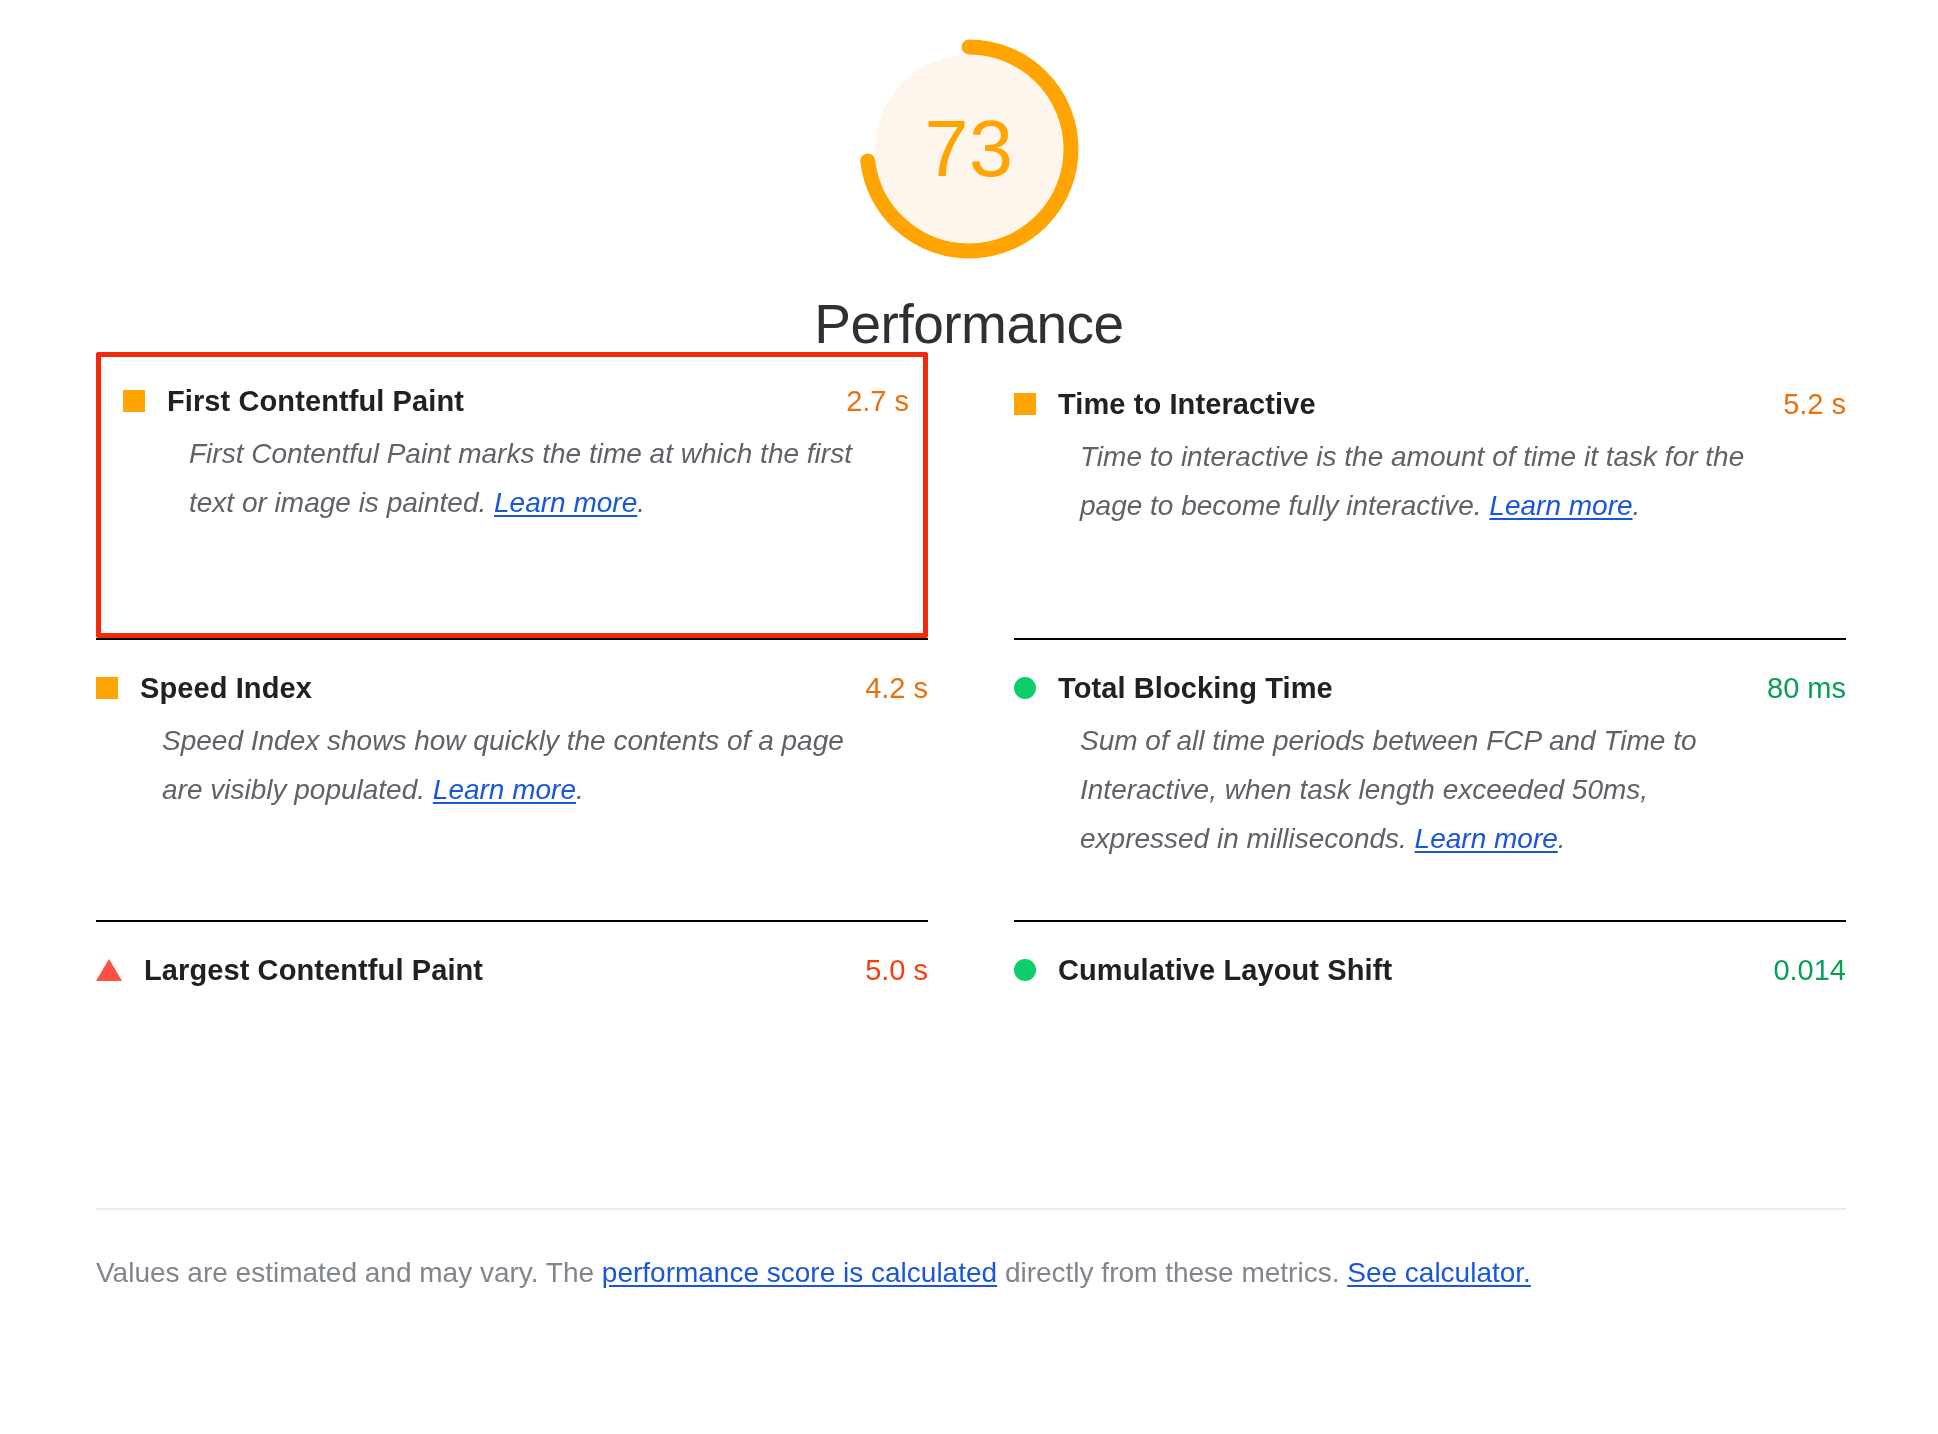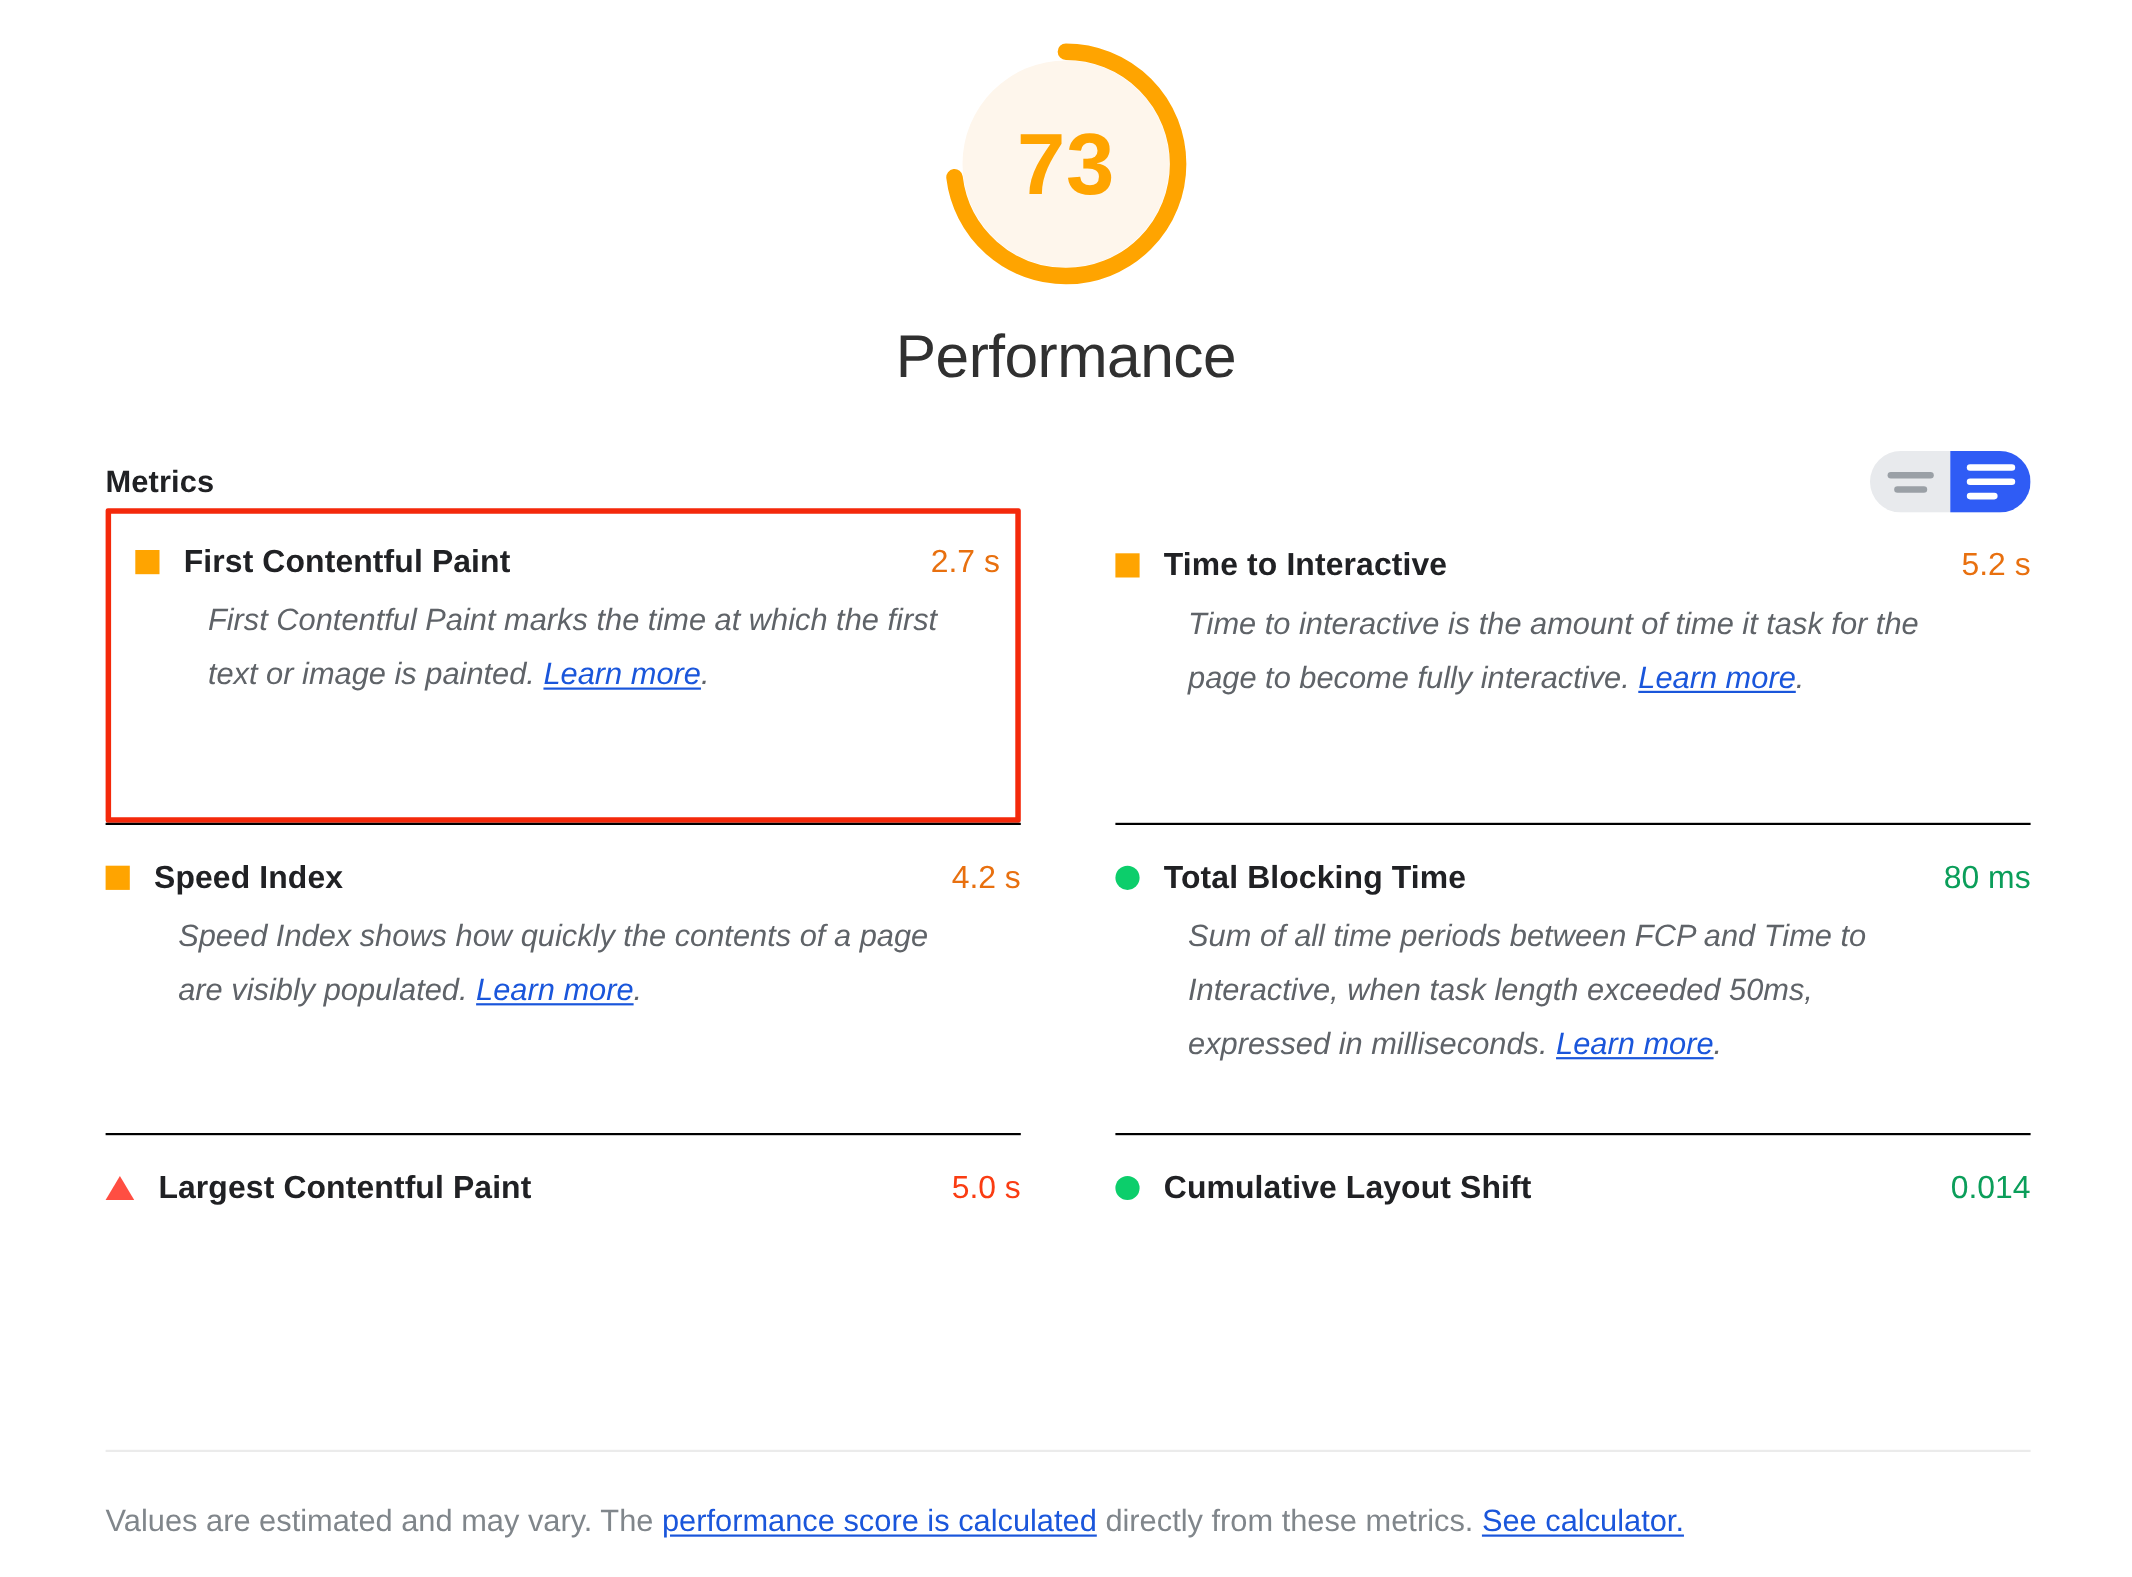--- a/index.html
+++ b/index.html
@@ -34,21 +34,21 @@
   }
   .gauge svg { display: block; width: 230px; height: 230px; }
   .gauge-score {
     position: absolute;
     top: 0; left: 0;
     width: 230px; height: 230px;
     display: flex;
     align-items: center;
     justify-content: center;
     font-size: 79px;
-    font-weight: 700;
+    font-weight: 400;
     letter-spacing: 0.5px;
     color: #ffa400;
     font-family: "Liberation Sans", sans-serif;
   }
   .gauge-title {
     margin-top: 28px;
     font-size: 55px;
     font-weight: 400;
     color: #303030;
     letter-spacing: -0.5px;
@@ -202,35 +202,20 @@
     <div class="gauge">
       <svg viewBox="0 0 230 230">
         <circle cx="115" cy="115" r="94" fill="#fef6ec"></circle>
         <circle id="gauge-arc" cx="115" cy="115" r="102" fill="none" stroke="#ffa400" stroke-width="15" stroke-linecap="round" transform="rotate(-90 115 115)" stroke-dasharray="467.845977972592 640.8849013323178"></circle>
       </svg>
       <div class="gauge-score">73</div>
     </div>
     <div class="gauge-title">Performance</div>
   </div>
 
-  <div class="metrics-header">
-    <div class="metrics-title">Metrics</div>
-
-    <div class="toggle">
-      <div class="toggle-seg off">
-        <span class="tl w1"></span>
-        <span class="tl w2"></span>
-      </div>
-      <div class="toggle-seg on">
-        <span class="tl w1"></span>
-        <span class="tl w2"></span>
-        <span class="tl w3"></span>
-      </div>
-    </div>
-  </div>
 
   <div class="metrics-grid" id="metrics-grid">
       <div class="metric first-row highlighted">
         <div class="metric-head">
           <div class="metric-indicator">
             <div class="ind-square"></div>
           </div>
           <div class="metric-name">First Contentful Paint</div>
           <div class="metric-value v-orange">2.7 s</div>
         </div>

